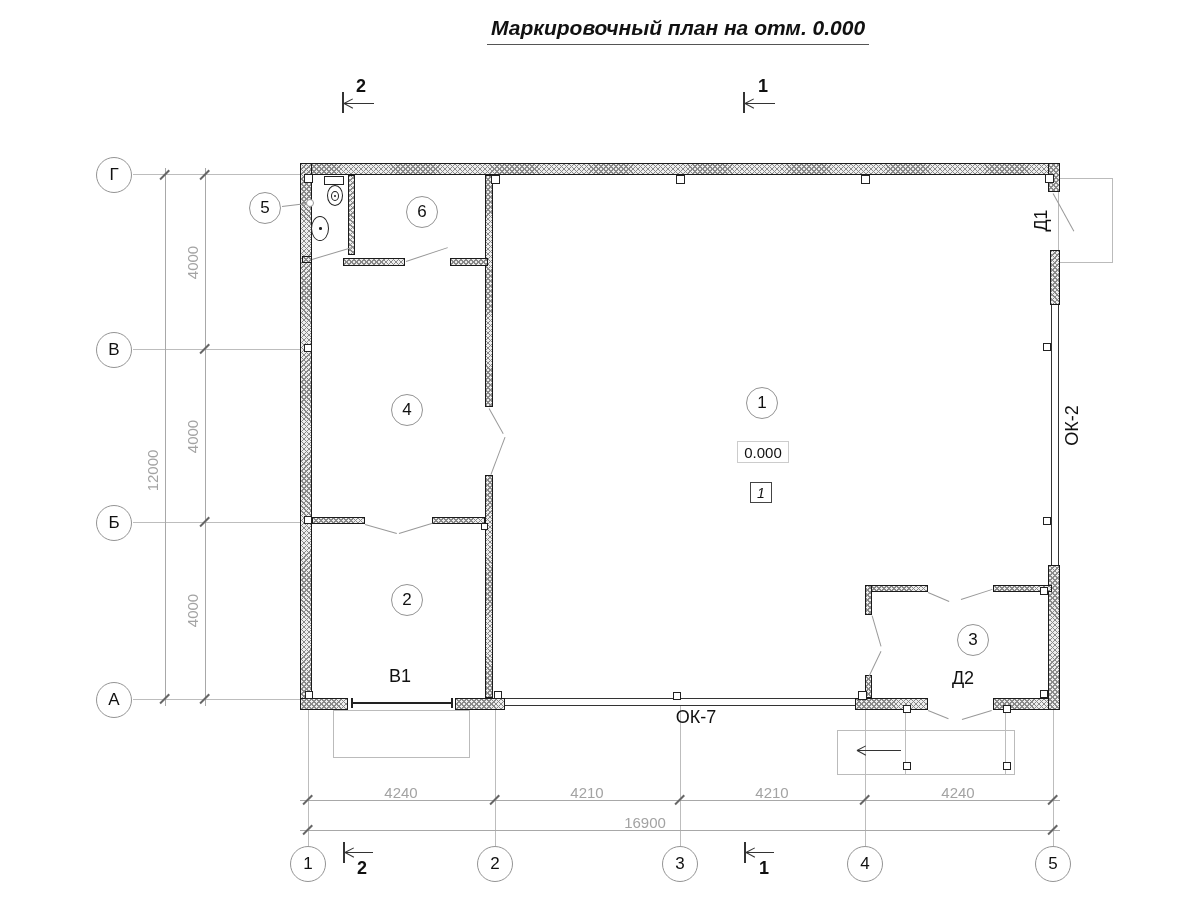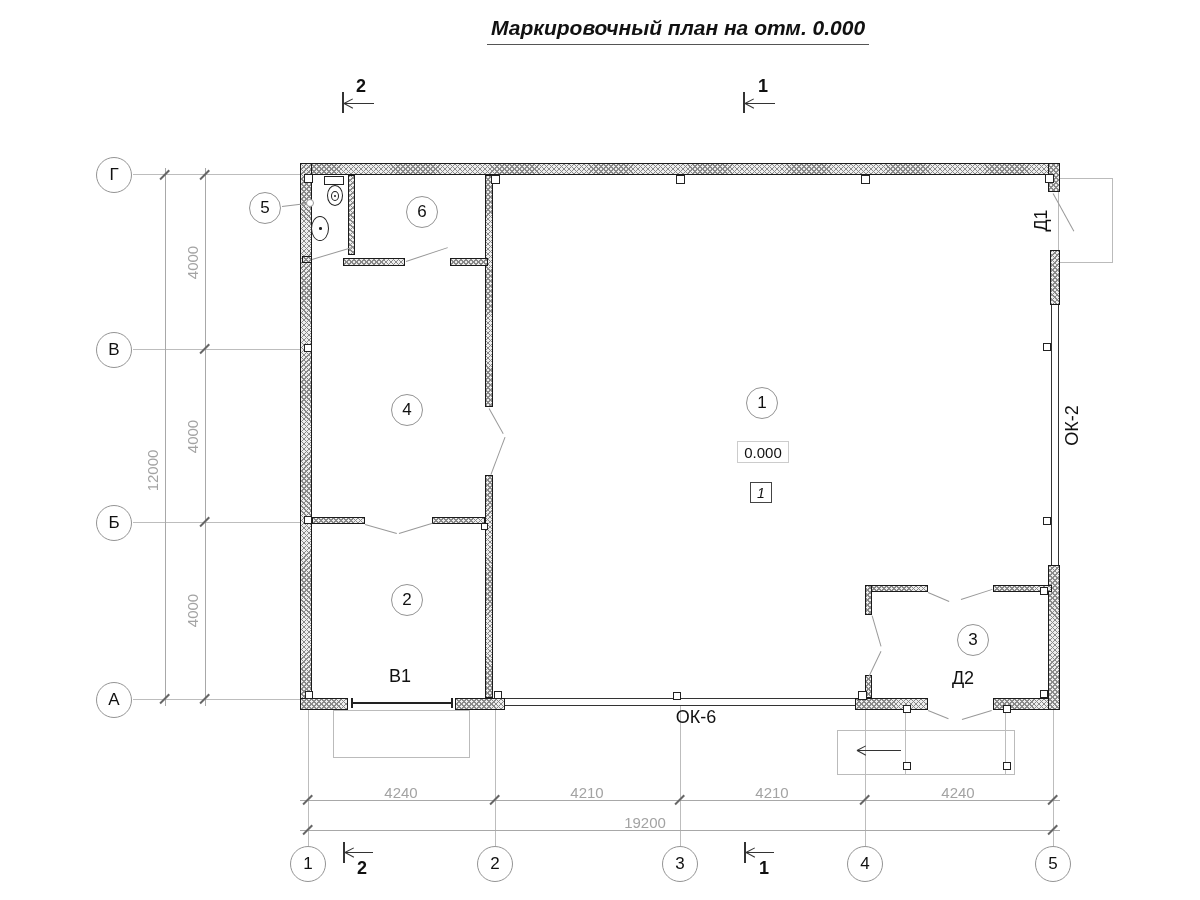--- a/index.html
+++ b/index.html
@@ -72,21 +72,21 @@
 <div class="tick" style="left:1046px;top:829px;"></div>
 
 <div class="dimtxt vrot" style="left:162px;top:254px;width:60px;">4000</div>
 <div class="dimtxt vrot" style="left:162px;top:428px;width:60px;">4000</div>
 <div class="dimtxt vrot" style="left:162px;top:602px;width:60px;">4000</div>
 <div class="dimtxt vrot" style="left:117px;top:462px;width:70px;">12000</div>
 <div class="dimtxt" style="left:361px;top:784px;width:80px;">4240</div>
 <div class="dimtxt" style="left:547px;top:784px;width:80px;">4210</div>
 <div class="dimtxt" style="left:732px;top:784px;width:80px;">4210</div>
 <div class="dimtxt" style="left:918px;top:784px;width:80px;">4240</div>
-<div class="dimtxt" style="left:600px;top:814px;width:90px;">19200</div>
+<div class="dimtxt" style="left:600px;top:814px;width:90px;">16900</div>
 
 <div class="porch" style="left:1058px;top:178px;width:55px;height:85px;"></div>
 <div class="porch" style="left:333px;top:710px;width:137px;height:48px;"></div>
 <div class="porch" style="left:837px;top:730px;width:178px;height:45px;"></div>
 <div class="ln" style="left:905px;top:710px;width:1px;height:65px;"></div>
 <div class="ln" style="left:1005px;top:710px;width:1px;height:65px;"></div>
 
 <div class="mk" style="left:857px;top:750px;width:44px;height:1.3px;"></div>
 <div class="ah" style="left:857px;top:750px;transform:rotate(28deg);"></div>
 <div class="ah" style="left:857px;top:750px;transform:rotate(-28deg);"></div>
@@ -180,21 +180,21 @@
     <span>5</span>
   </div>
 <div class="circ" style="left:406px;top:196px;width:32px;height:32px;">
     <span>6</span>
   </div>
 
 <div class="sw" style="left:282px;top:206px;width:25.2px;transform:rotate(-6.8deg);"></div>
 <div class="abs" style="left:306px;top:199px;width:6px;height:6px;border:1px solid #999;border-radius:50%;background:#fff;"></div>
 
 <div class="lbl" style="left:380px;top:666px;width:40px;">В1</div>
-<div class="lbl" style="left:666px;top:707px;width:60px;">ОК-6</div>
+<div class="lbl" style="left:666px;top:707px;width:60px;">ОК-7</div>
 <div class="lbl" style="left:941px;top:668px;width:44px;">Д2</div>
 <div class="lbl vrot" style="left:1021px;top:210px;width:40px;">Д1</div>
 <div class="lbl vrot" style="left:1042px;top:415px;width:60px;">ОК-2</div>
 
 <div class="abs" style="left:737px;top:441px;width:50px;height:20px;border:1px solid #ccc;background:#fff;display:flex;align-items:center;justify-content:center;font-size:15px;">
     <span>0.000</span>
   </div>
 
 <div class="abs" style="left:750px;top:482px;width:20px;height:19px;border:1.4px solid #444;background:#fff;display:flex;align-items:center;justify-content:center;font-size:14px;font-style:italic;">
     <span>1</span>

